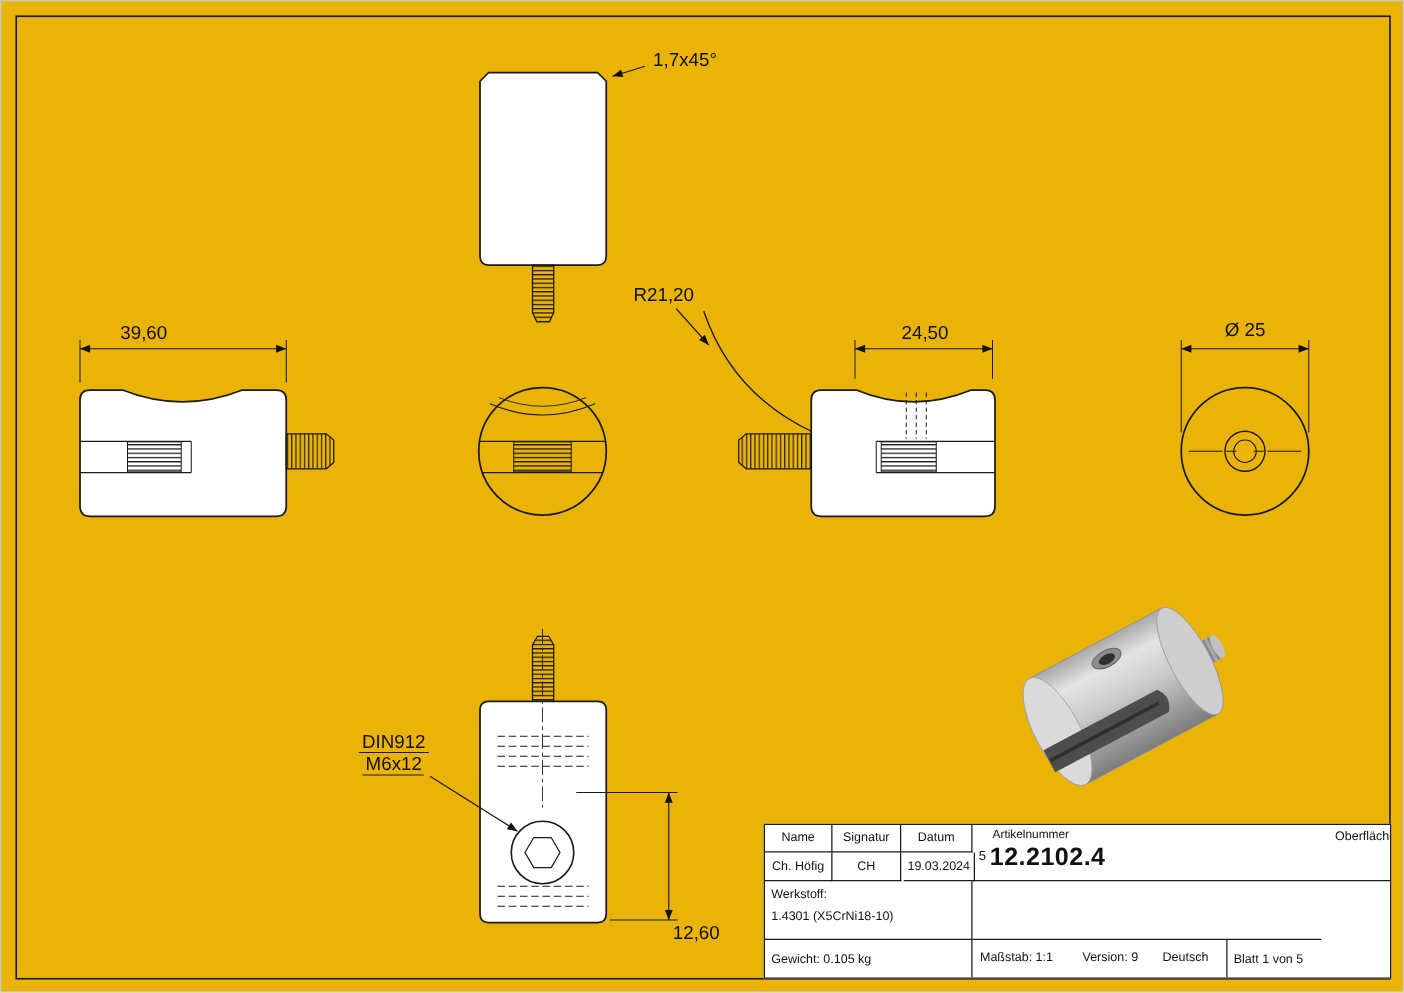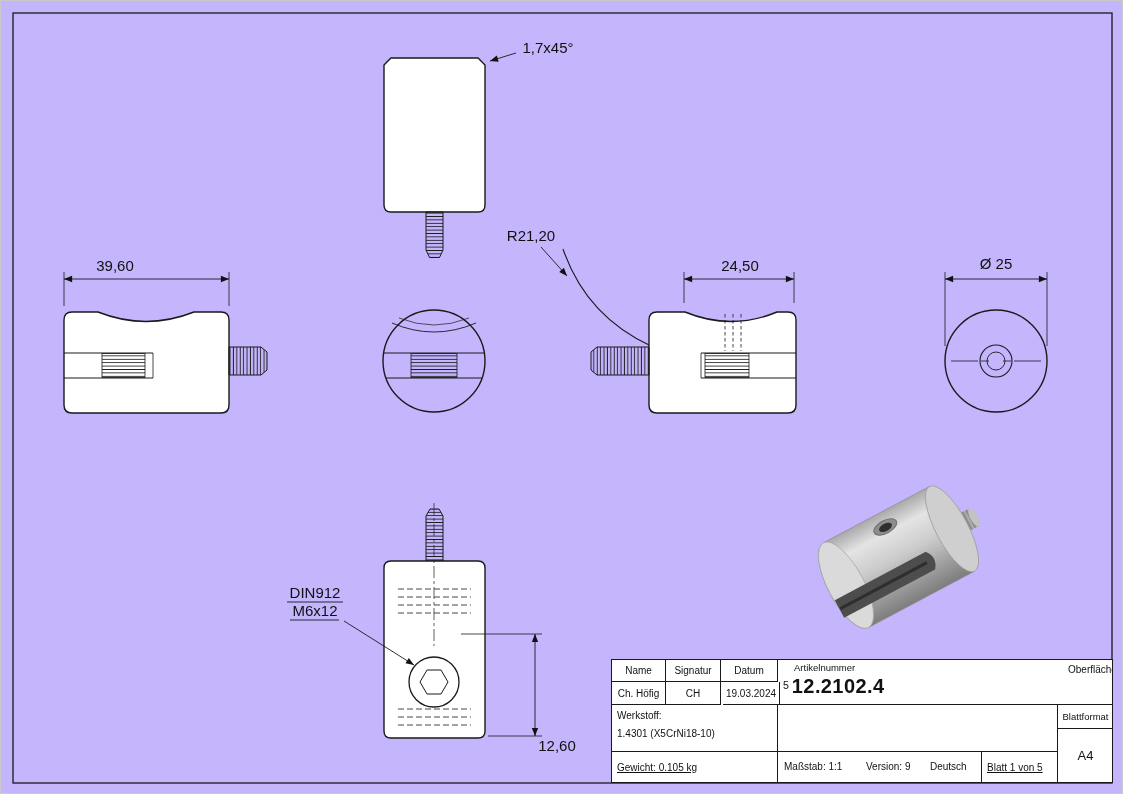--- a/index.html
+++ b/index.html
@@ -1,26 +1,26 @@
 <!DOCTYPE html>
 <html><head>
 <meta charset="utf-8">
 <style>
   * { margin:0; padding:0; box-sizing:border-box; }
   html,body { width:1123px; height:794px; background:#ffffff; }
   body { position:relative; overflow:hidden; font-family:"Liberation Sans", sans-serif; color:#111; }
-  .sheet { position:absolute; inset:0; background:#c4b5fd; border:1px solid #c9c9c9; }
+  .sheet { position:absolute; inset:0; background:#eab308; border:1px solid #c9c9c9; }
   svg.drawing { position:absolute; left:0; top:0; }
   .dim { font-size:15px; font-family:"Liberation Sans", sans-serif; fill:#111; text-anchor:middle; }
 
   
   .tb { position:absolute; left:610px; top:658px; width:502px; height:124px;
         border:1px solid #1a1a1a; background:#fff; font-size:10px; overflow:hidden; }
   .cell { position:absolute; display:flex; align-items:center; justify-content:center; }
-  .cell.lt { justify-content:flex-start; padding-left:5px;text-decoration:underline; }
+  .cell.lt { justify-content:flex-start; padding-left:5px; }
   .br { border-right:1px solid #1a1a1a; }
   .bb { border-bottom:1px solid #1a1a1a; }
   .bl { border-left:1px solid #1a1a1a; }
   .rel { display:block; }
   .abs { position:absolute; white-space:nowrap; }
   .lbl-sm { font-size:9.5px; }
   .artikel-big { font-size:20px; font-weight:bold; letter-spacing:.4px; }
   .sup { font-size:10.5px; position:relative; top:-4px; margin-right:3px; }
   .a4 { font-size:13px; }
 </style>
@@ -180,24 +180,20 @@
     <span class="abs" style="left:5px;top:15px">
       <span class="sup">5</span><span class="artikel-big">12.2102.4</span>
     </span>
   </div>
 
   <div class="cell br bb rel" style="left:0;top:45px;width:166px;height:47px">
     <span class="abs" style="left:5px;top:5px">Werkstoff:</span>
     <span class="abs" style="left:5px;top:23px">1.4301  (X5CrNi18-10)</span>
   </div>
   <div class="cell bb" style="left:166px;top:45px;width:279px;height:47px"></div>
-  <div class="cell bl rel" style="left:445px;top:45px;width:55px;height:77px">
-    <span class="abs lbl-sm" style="left:0;top:0;width:55px;height:24px;display:flex;align-items:center;justify-content:center;border-bottom:1px solid #1a1a1a">Blattformat</span>
-    <span class="abs a4" style="left:0;top:24px;width:55px;height:53px;display:flex;align-items:center;justify-content:center">A4</span>
-  </div>
 
   <div class="cell br lt" style="left:0;top:92px;width:166px;height:30px">Gewicht: 0.105 kg</div>
   <div class="cell br rel" style="left:166px;top:92px;width:204px;height:30px">
     <span class="abs" style="left:6px;top:9px">Maßstab: 1:1</span>
     <span class="abs" style="left:88px;top:9px">Version: 9</span>
     <span class="abs" style="left:152px;top:9px">Deutsch</span>
   </div>
   <div class="cell lt" style="left:370px;top:92px;width:75px;height:30px">Blatt 1 von 5</div>
 </div>
 

